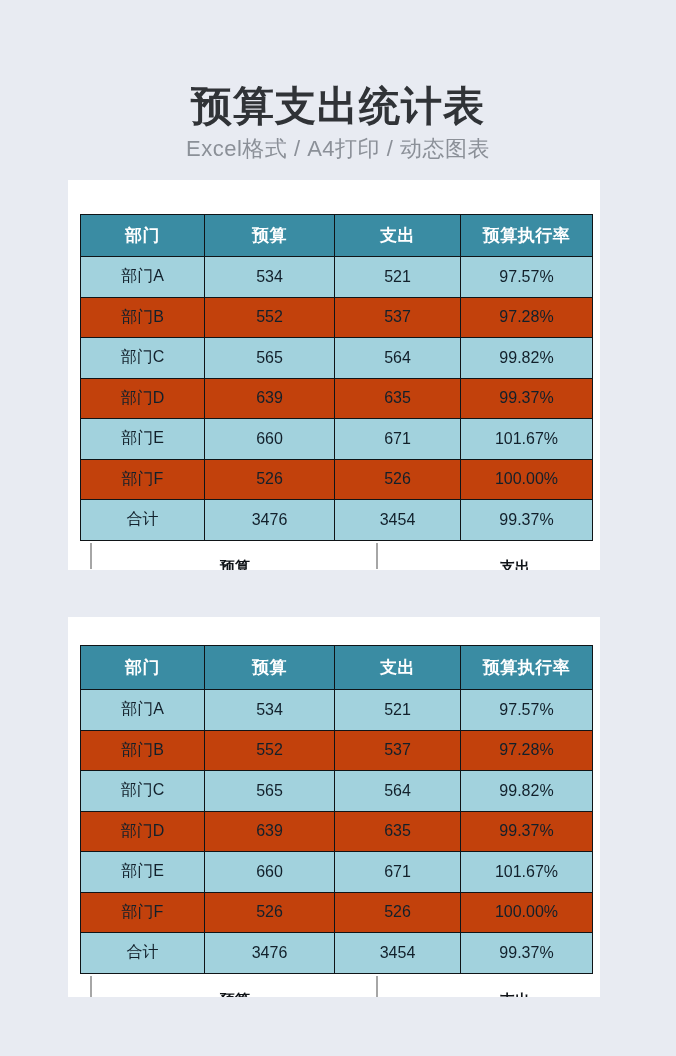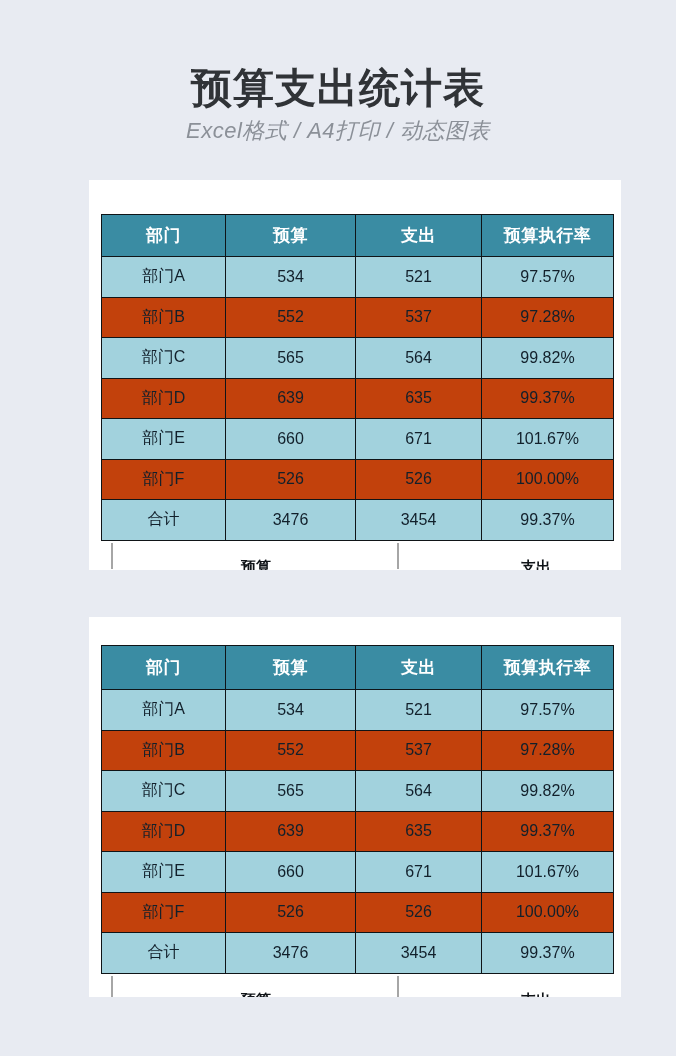--- a/index.html
+++ b/index.html
@@ -15,45 +15,44 @@
   .page {
     position: relative;
     width: 676px;
     height: 1056px;
     background: #e8ebf2;
   }
 
   
   .header {
     position: absolute;
-    top: 62px;
+    top: 80px;
     left: 0;
     width: 676px;
     text-align: center;
   }
   .page-title {
     font-size: 41px;
     font-weight: bold;
     color: #303337;
     letter-spacing: 1px;
     line-height: 52px;
   }
   .page-subtitle {
     font-size: 22px;
     font-weight: normal;
     color: #8b9098;
     line-height: 34px;
     letter-spacing: 0.5px;
-    font-style: italic;
   }
 
   
   .card {
     position: absolute;
-    left: 89px;
+    left: 68px;
     width: 532px;
     background: #ffffff;
     overflow: hidden;
     padding-left: 8px;
   }
   .card-1 { top: 180px; height: 390px; }
   .card-2 { top: 617px; height: 380px; }
 
   .sheet {
     position: absolute;

